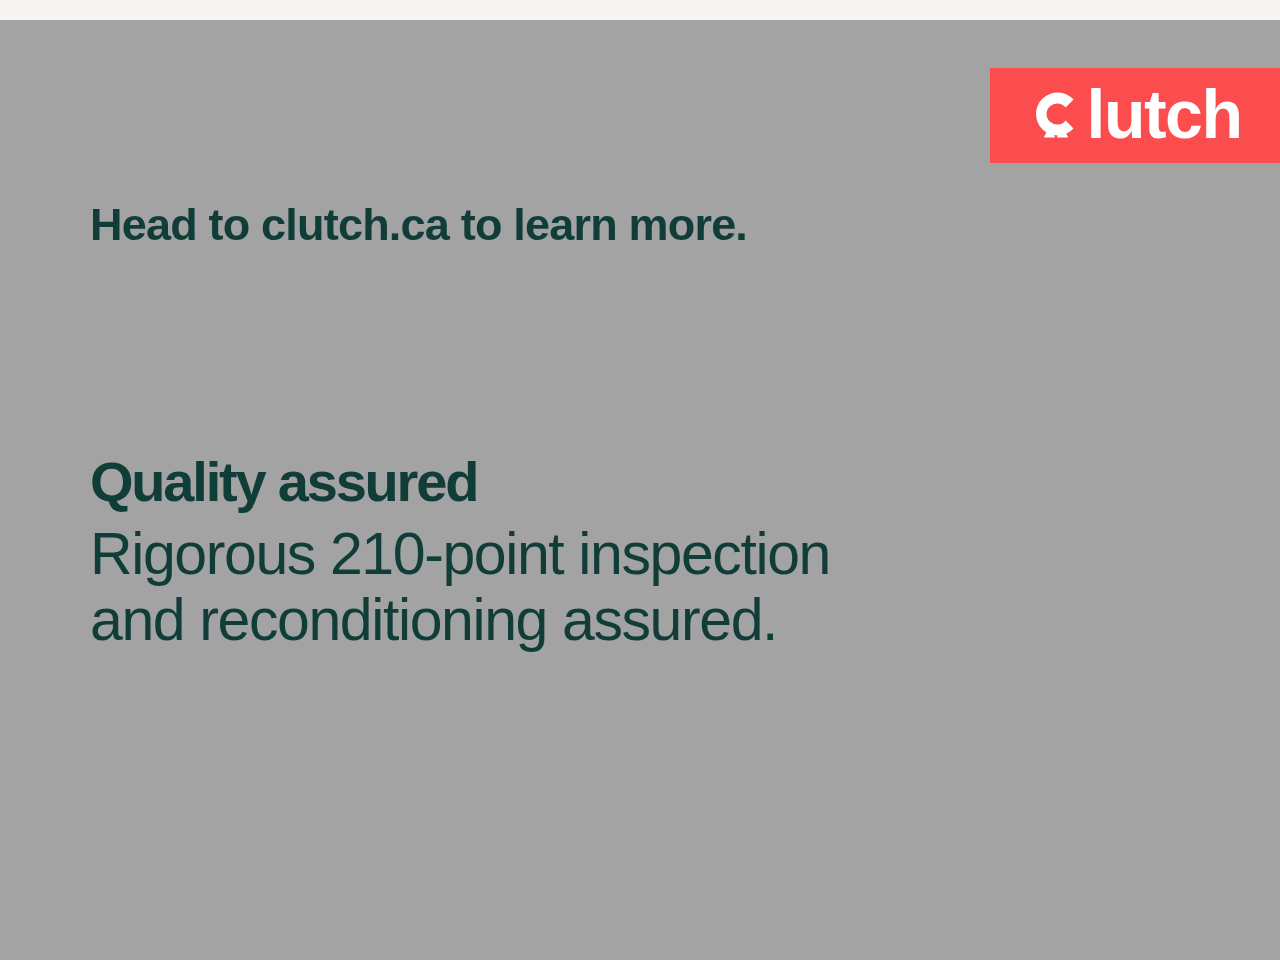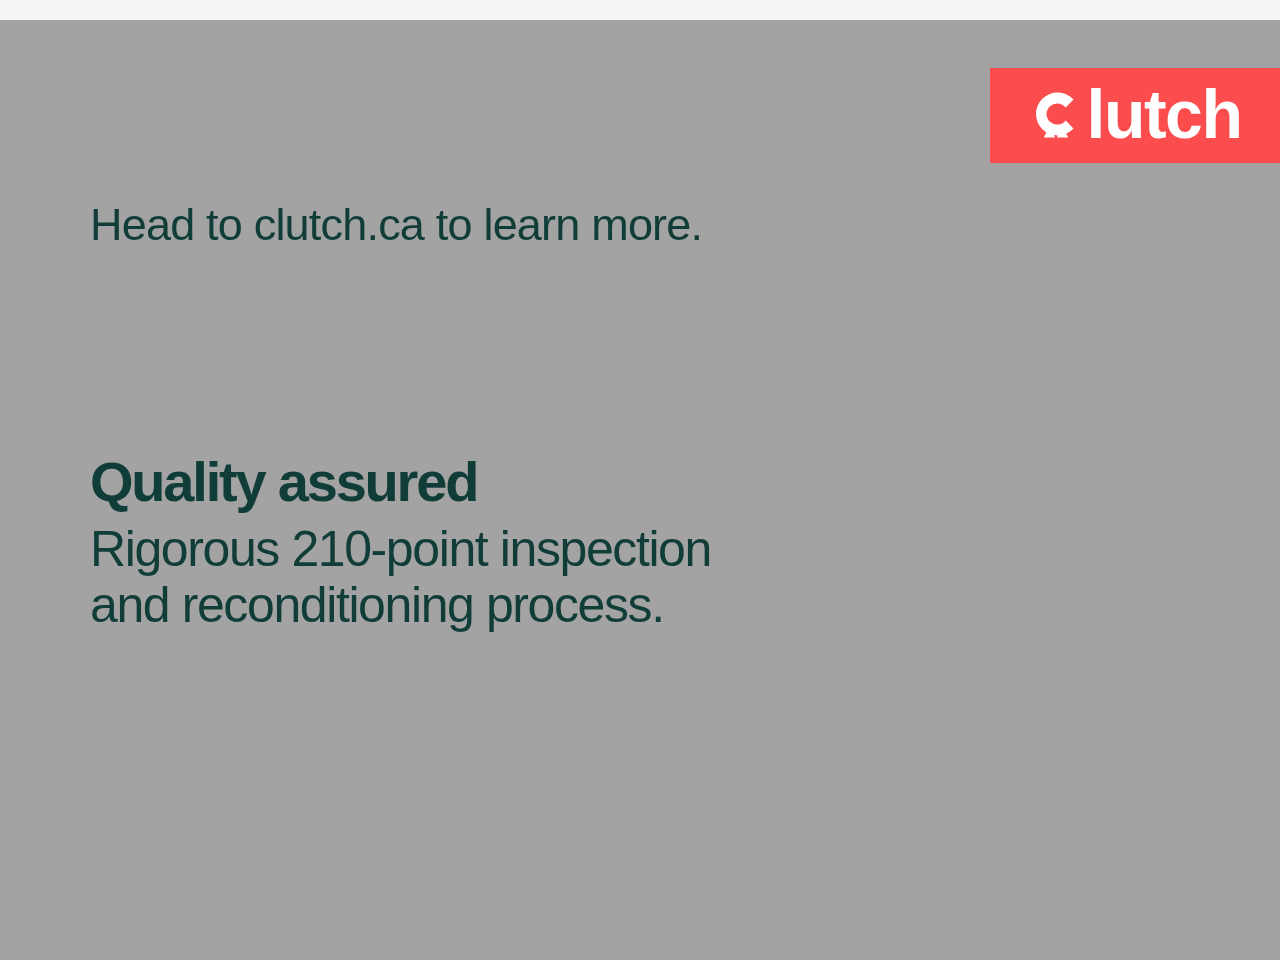--- a/index.html
+++ b/index.html
@@ -63,21 +63,21 @@
     line-height: 1;
     white-space: nowrap;
   }
 
   
   .tagline {
     position: absolute;
     left: 90px;
     top: 180px;
     font-size: 45px;
-    font-weight: 400;
+    font-weight: 700;
     letter-spacing: -0.8px;
     color: #113d38;
     line-height: 1.1;
     white-space: nowrap;
   }
 
   
   .copy-block {
     position: absolute;
     left: 90px;
@@ -89,21 +89,21 @@
     font-size: 56px;
     font-weight: 700;
     letter-spacing: -2.2px;
     color: #113d38;
     line-height: 1.06;
     margin: 0 0 10px 0;
     white-space: nowrap;
   }
 
   .subcopy {
-    font-size: 50px;
+    font-size: 59px;
     font-weight: 400;
     letter-spacing: -1.4px;
     color: #113d38;
     line-height: 1.12;
     margin: 0;
   }
 
   .subcopy .line {
     display: block;
     white-space: nowrap;
@@ -134,17 +134,17 @@
     </div>
   </div>
 
   <div class="tagline">Head to clutch.ca to learn more.</div>
 
   <div class="copy-block">
     <h1 class="headline">Quality assured</h1>
 
     <p class="subcopy">
       <span class="line">Rigorous 210-point inspection</span>
-      <span class="line">and reconditioning process.</span>
+      <span class="line">and reconditioning assured.</span>
     </p>
   </div>
 
 </div>
 
 </body></html>

